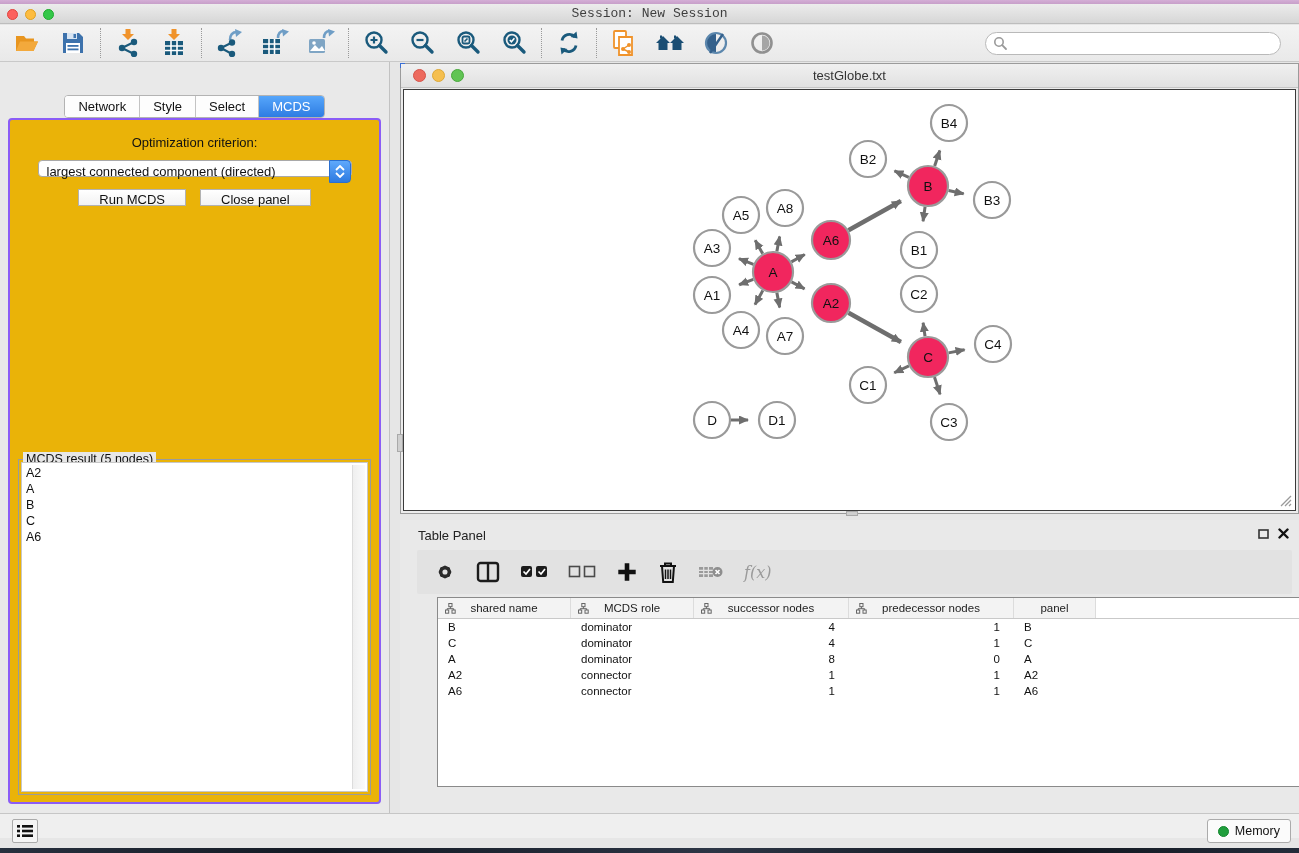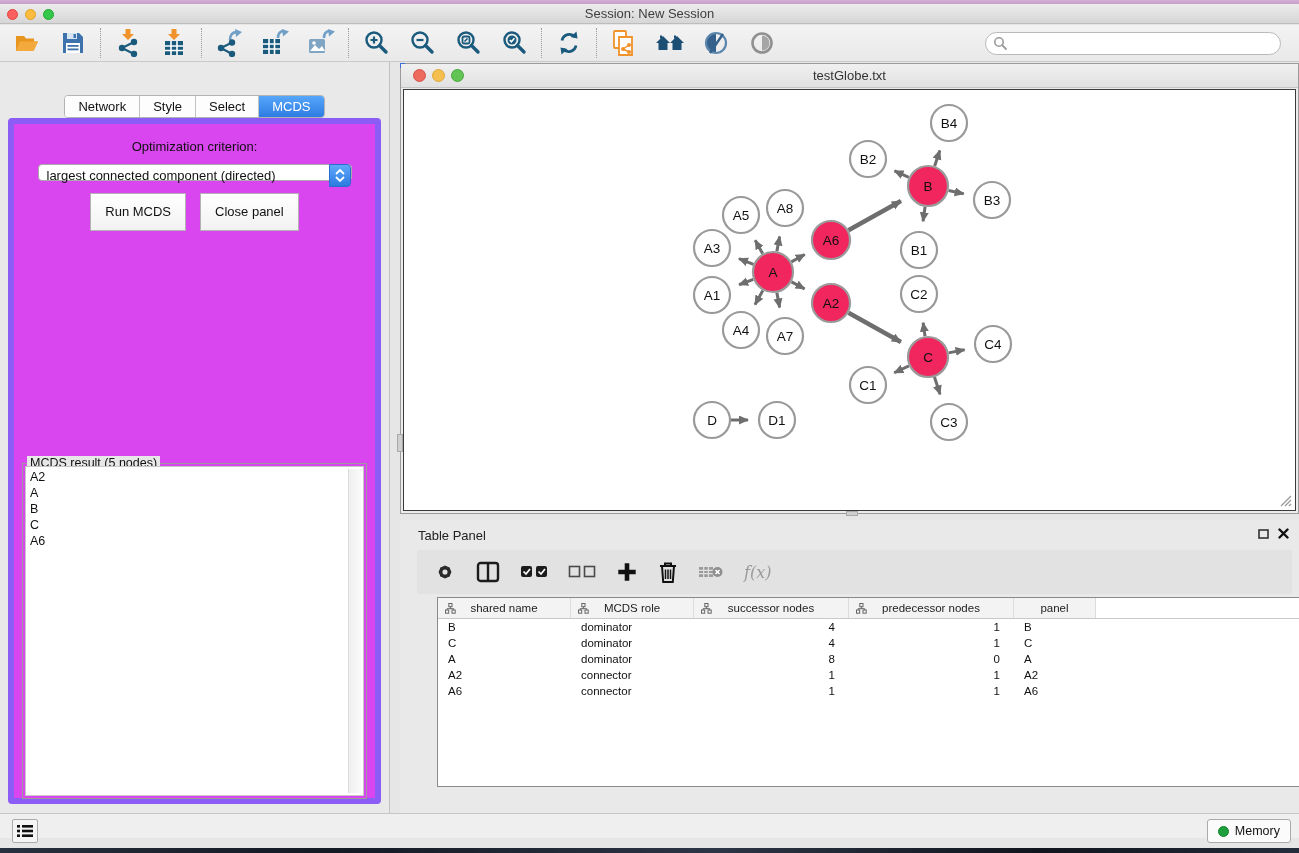--- a/index.html
+++ b/index.html
@@ -3,21 +3,21 @@
 <meta charset="utf-8">
 <style>
   * { margin:0; padding:0; box-sizing:border-box; }
   html,body { width:1299px; height:853px; }
   body { font-family:"Liberation Sans", sans-serif; background:#e6e6e6; position:relative; overflow:hidden; }
   .app { position:absolute; inset:0; }
 
   
   .top-strip { position:absolute; top:0; left:0; right:0; height:4px; background:linear-gradient(#d4aed6,#c79fc9); }
   .titlebar { position:absolute; top:4px; left:0; right:0; height:20px;
-    background:linear-gradient(#ececec,#d6d6d6); border-bottom:1px solid #bdbdbd; }
+    background:linear-gradient(#ececec,#d6d6d6); border-bottom:1px solid #bdbdbd;font-family:Liberation Mono, monospace; }
   .titlebar .title { text-align:center; font-size:13px; color:#3e3e3e; line-height:19px; }
   .traffic { position:absolute; left:7px; top:5px; display:flex; gap:7px; }
   .tl { width:11px; height:11px; border-radius:50%; }
   .tl.red { background:#fc615d; border:1px solid #e0443e; }
   .tl.yellow { background:#fdbc40; border:1px solid #dfa123; }
   .tl.green { background:#34c749; border:1px solid #1eab2e; }
 
   
   .toolbar { position:absolute; top:25px; left:0; right:0; height:37px;
     background:linear-gradient(#f3f3f3,#e9e9e9); border-bottom:1px solid #c9c9c9;
@@ -39,31 +39,31 @@
   .cp-header { position:relative; height:30px; }
   .cp-header .cp-title { position:absolute; left:11px; top:9px; font-size:13px; color:#222; }
   .panel-ctrls { position:absolute; right:8px; top:9px; display:flex; gap:9px; align-items:center; }
   .cp-tabs { position:absolute; top:33px; left:0; width:100%; display:flex; justify-content:center; }
   .seg-group { display:flex; border:1px solid #b3b3b3; border-radius:4px; overflow:hidden; background:#fff; }
   .seg { padding:2px 13px; font-size:13px; color:#111; background:#fdfdfd; border-right:1px solid #c3c3c3;
     line-height:17px; cursor:default; }
   .seg:last-child { border-right:none; }
   .seg.active { background:linear-gradient(#56a6fb,#2e7ce2); color:#fff; }
   .cp-content { position:absolute; left:8px; right:8px; top:56px; bottom:9px;
-    background:#d946ef; border:6px solid #8b5cf6; border-radius:4px; }
+    background:#eab308; border:2px solid #8b5cf6; border-radius:4px; }
   .opt-label { text-align:center; margin-top:15px; font-size:13px; color:#111; }
   .combo { margin:10px auto 0; width:314px; height:17px; background:#fff; border:1px solid #a9a9a9;
     border-radius:4px; position:relative; font-size:13px; color:#111; }
   .combo .combo-text { position:absolute; left:8px; top:3px; white-space:nowrap; }
   .combo .combo-step { position:absolute; right:0; top:-1px; width:22px; height:23px;
     background:linear-gradient(#5fa9fc,#2d7ae0); border-radius:0 4px 4px 0; border:1px solid #2a6fd0;
     display:flex; flex-direction:column; align-items:center; justify-content:center; gap:1px; }
   .btn-row { display:flex; justify-content:center; gap:14px; margin-top:12px; }
   .mac-btn { background:linear-gradient(#ffffff,#f2f2f2); border:1px solid #b2b2b2; border-radius:0;
-    font-size:13px; color:#111; padding:2px 14px; height:38px; line-height:16px; cursor:default; }
+    font-size:13px; color:#111; padding:2px 20px; height:17px; line-height:16px; cursor:default; }
   .result-box { position:absolute; left:8px; right:8px; top:339px; height:336px;
     border:1px solid #9b9b9b; background:transparent; }
   .result-legend { position:absolute; top:-8px; left:4px; background:#e7e7e7; padding:0 3px;
     font-size:12.5px; color:#111; }
   .result-list { position:absolute; inset:2px; background:#fff; border:1px solid #c7c7c7;
     font-size:12.5px; color:#111; padding:2px 0 0 4px; overflow:hidden; }
   .result-list .ritem { line-height:16px; }
   .result-scroll { position:absolute; top:2px; bottom:2px; right:2px; width:13px;
     background:linear-gradient(90deg,#efefef,#fafafa); border-left:1px solid #dcdcdc; }
 

